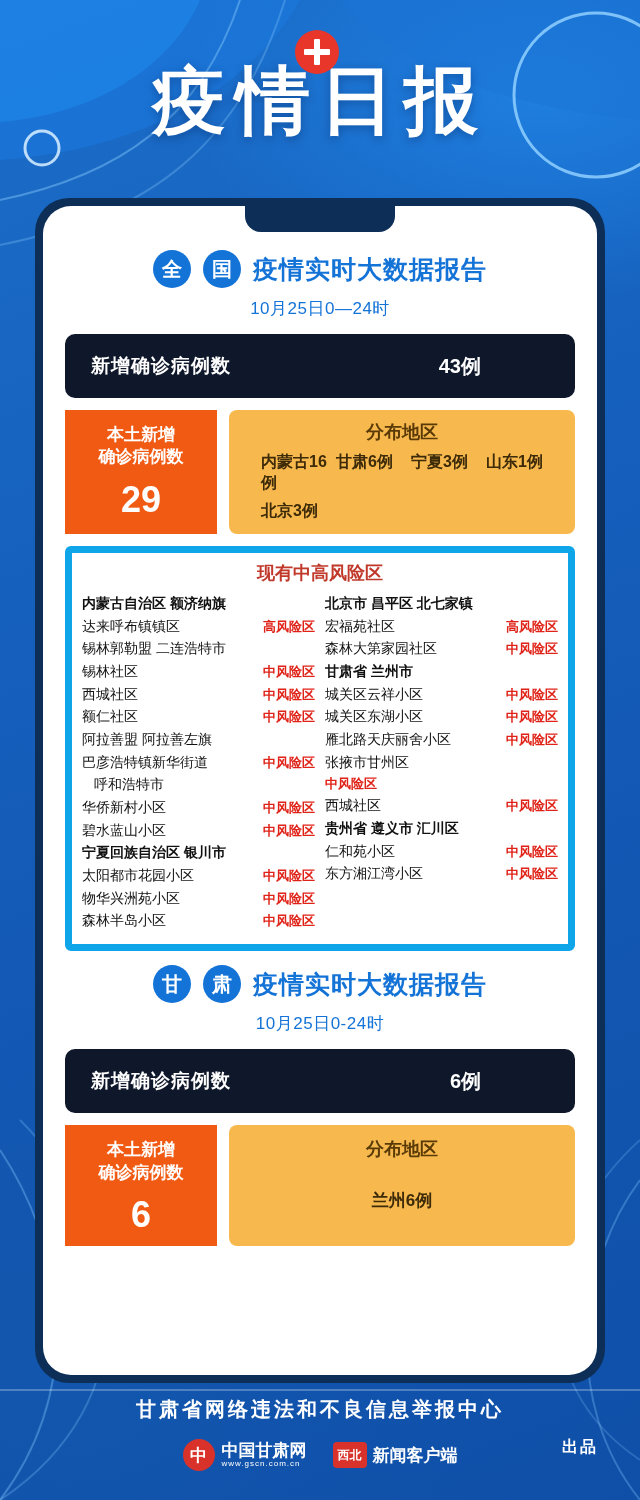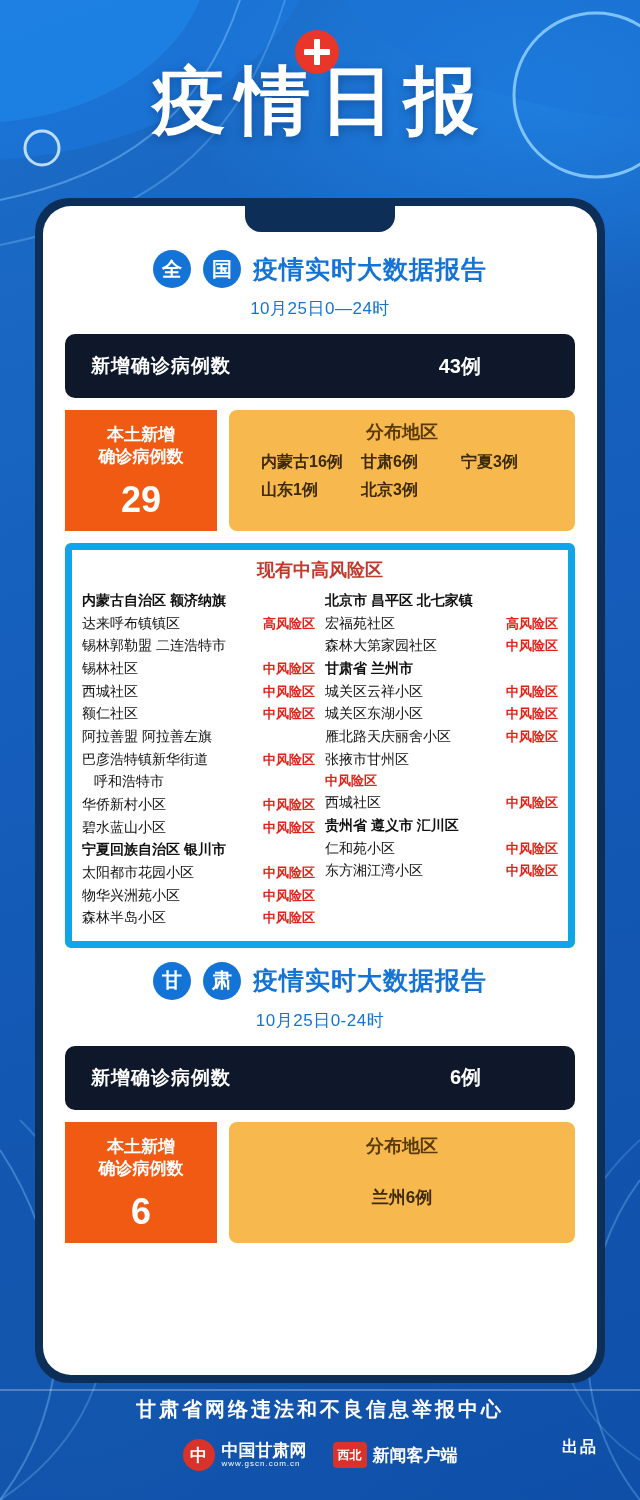--- a/index.html
+++ b/index.html
@@ -153,21 +153,21 @@
   }
   .dist-card .dt {
     text-align:center;
     font-size:18px;
     font-weight:bold;
     color:#5a3a07;
     margin-bottom:8px;
   }
   .dist-grid {
     display:grid;
-    grid-template-columns:1fr 1fr 1fr;
+    grid-template-columns:1fr 1fr 1fr 1fr;
     row-gap:7px;
     font-size:16px;
     font-weight:bold;
     color:#3d2a08;
     padding-left:18px;
   }
 
   
   .risk-box {
     margin-top:12px;

